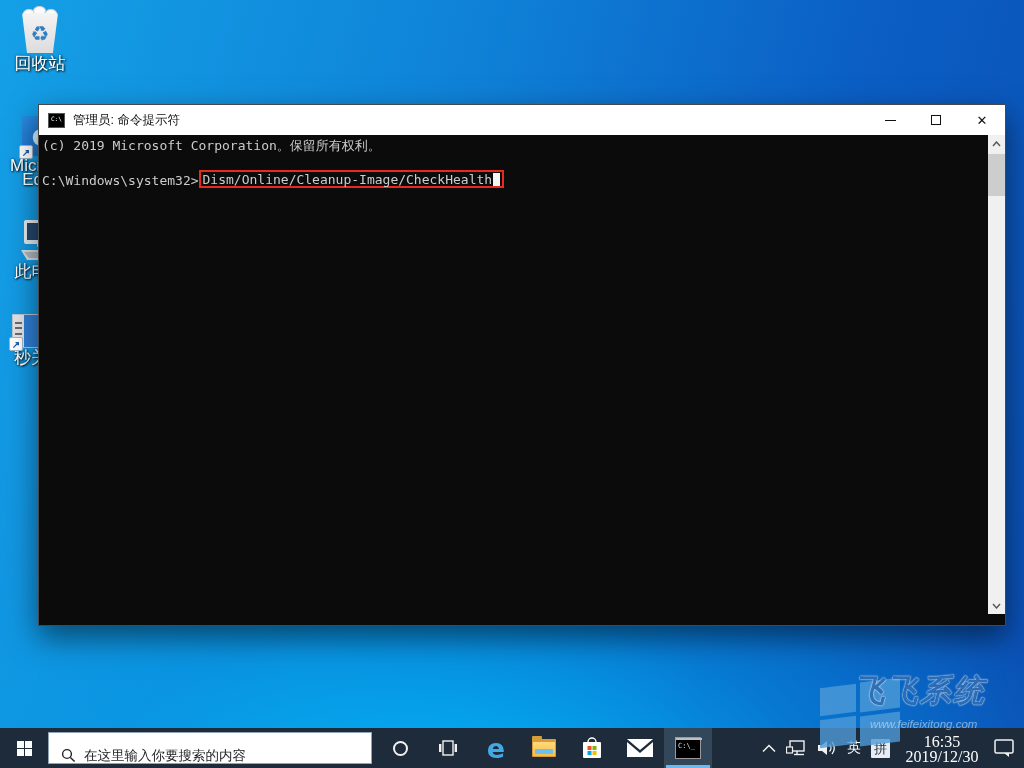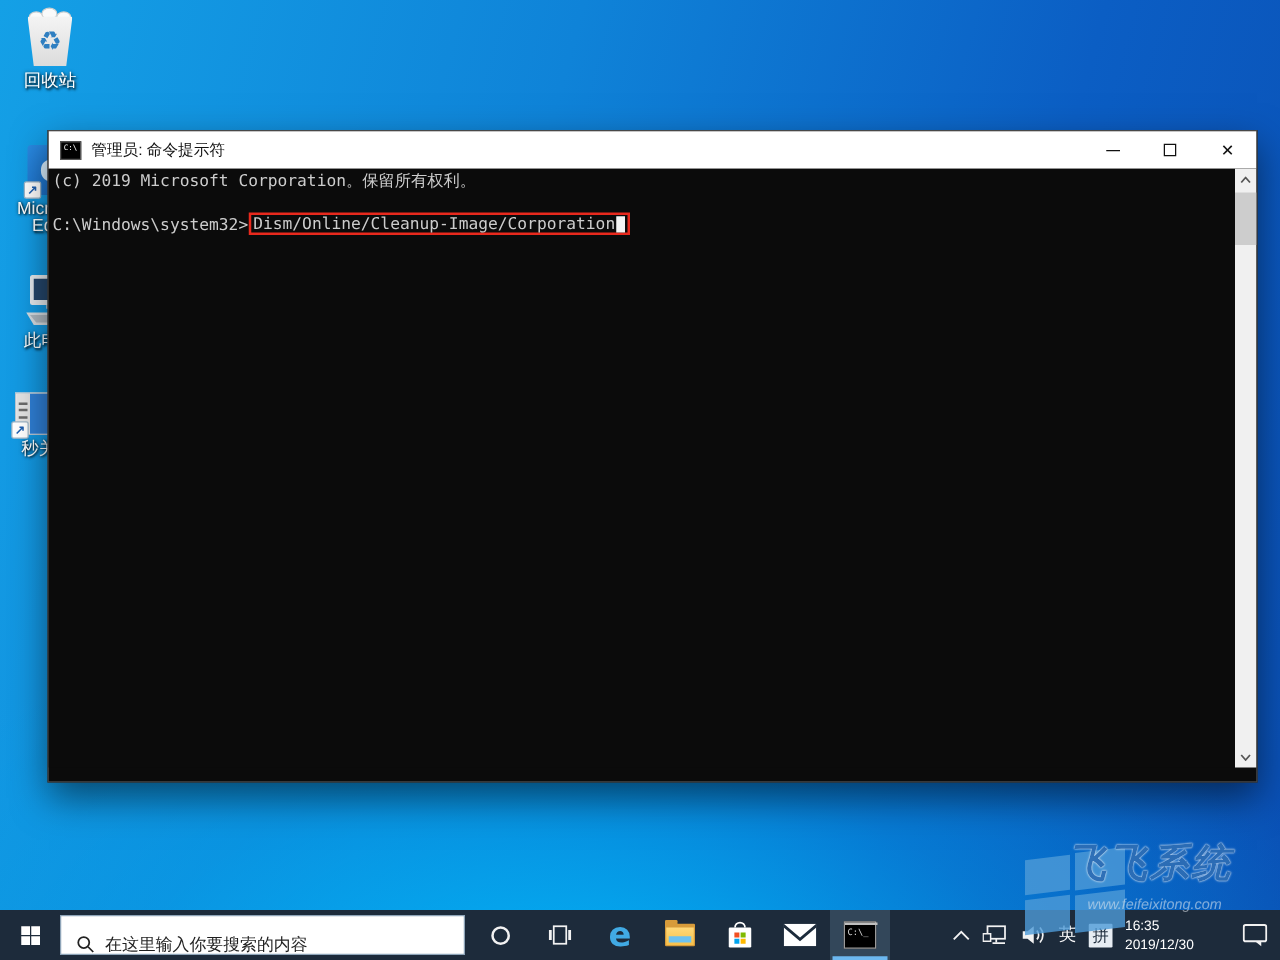--- a/index.html
+++ b/index.html
@@ -6,21 +6,21 @@
   html,body { width:1024px; height:768px; overflow:hidden; }
   body { font-family:"Liberation Sans", sans-serif; }
   #screen { position:relative; width:1024px; height:768px; overflow:hidden;
     background:
       radial-gradient(ellipse 900px 520px at 45% 108%, rgba(0,195,255,0.9) 0%, rgba(0,165,235,0.4) 42%, rgba(0,140,220,0) 72%),
       linear-gradient(105deg, #14a0e6 0%, #0f83d8 38%, #0b5ec4 72%, #0a4fb4 100%);
   }
 
   
   .dicon { position:absolute; display:flex; flex-direction:column; align-items:center; z-index:1; cursor:default; }
-  .dicon .dlabel { margin-top:3px; font-size:14px; color:#fff; text-align:center;
+  .dicon .dlabel { margin-top:3px; font-size:17px; color:#fff; text-align:center;
     text-shadow:1px 1px 2px rgba(0,0,0,.85), 0 0 3px rgba(0,0,0,.6); line-height:14px; }
   .bin-wrap { position:relative; width:46px; height:48px; }
   .bin-paper { position:absolute; top:0; left:6px; width:34px; height:12px; }
   .bin-paper i { position:absolute; background:#fafafa; border:1px solid #cfcfcf; border-radius:50%; }
   .bin-body { position:absolute; top:7px; left:5px; width:36px; height:40px;
     background:linear-gradient(180deg,#f4f4f4,#dcdcdc);
     clip-path:polygon(0 0,100% 0,86% 100%,14% 100%); border-radius:2px;
     display:flex; align-items:center; justify-content:center; }
   .bin-body span { color:#2f7fc1; font-size:21px; line-height:21px; }
   .edge-tile { position:relative; width:40px; height:40px; background:linear-gradient(135deg,#2a8ae2,#1666c0);
@@ -81,21 +81,21 @@
   .cmd-task:after { content:""; position:absolute; left:2px; right:2px; bottom:0; height:3px; background:#6cb8f0; }
   .cmd-task-icon { width:26px; height:22px; background:#000; border:1px solid #9a9a9a;
     color:#ddd; font-size:7px; line-height:8px; padding:2px 0 0 2px; font-family:"DejaVu Sans Mono",monospace; }
   .cmd-task-icon .bar { display:block; height:2px; background:#bfbfbf; margin:-2px 0 2px -2px; width:26px; }
 
   .tray { margin-left:auto; display:flex; align-items:center; }
   .tray-item { height:40px; display:flex; align-items:center; justify-content:center; padding:0 5px; }
   .ime-lang { color:#fff; font-size:14px; }
   .ime-box { width:19px; height:19px; background:#e7edf3; color:#1d2b3b; font-size:13px; line-height:19px;
     text-align:center; border-radius:1px; }
-  .clock { width:84px; text-align:left; color:#fff; font-size:11px; line-height:15px; padding-top:1px; }
+  .clock { width:84px; text-align:center; color:#fff; font-size:16px; line-height:15px; padding-top:1px;font-family:Liberation Serif, serif; }
 
   
   .watermark { position:absolute; right:0; bottom:16px; width:210px; height:130px; z-index:5; pointer-events:none;font-style:italic; }
   .wm-logo { position:absolute; left:6px; top:58px; width:80px; height:70px; opacity:.8; }
   .wm-logo i { position:absolute; background:#4e9bd8; }
   .wm-logo i:nth-child(1){ left:0;  top:6px;  width:36px; height:28px; transform:skewY(-7deg);}
   .wm-logo i:nth-child(2){ left:40px; top:0;  width:40px; height:30px; transform:skewY(-7deg);}
   .wm-logo i:nth-child(3){ left:0;  top:38px; width:36px; height:28px; transform:skewY(-7deg);}
   .wm-logo i:nth-child(4){ left:40px; top:34px; width:40px; height:30px; transform:skewY(-7deg);}
   .wm-brand { position:absolute; left:40px; top:48px; font-size:31px; font-weight:bold; letter-spacing:2px;
@@ -174,21 +174,21 @@
           </div>
       </div>
     </div>
 
     <div class="console">
       <div class="cline">(c) 2019 Microsoft Corporation。保留所有权利。</div>
       <div class="cline"></div>
       <div class="promptrow">
         <span>C:\Windows\system32&gt;</span>
           <span class="redbox">
-            <span>Dism/Online/Cleanup-Image/Corporation</span>
+            <span>Dism/Online/Cleanup-Image/CheckHealth</span>
             <span class="cursor"></span>
           </span>
       </div>
 
       <div class="vscroll">
         <div class="varrow up">
           <svg width="9" height="6" viewBox="0 0 9 6">
               <polyline points="1,5 4.5,1 8,5" fill="none" stroke="#555" stroke-width="1.4"></polyline>
             </svg>
         </div>

